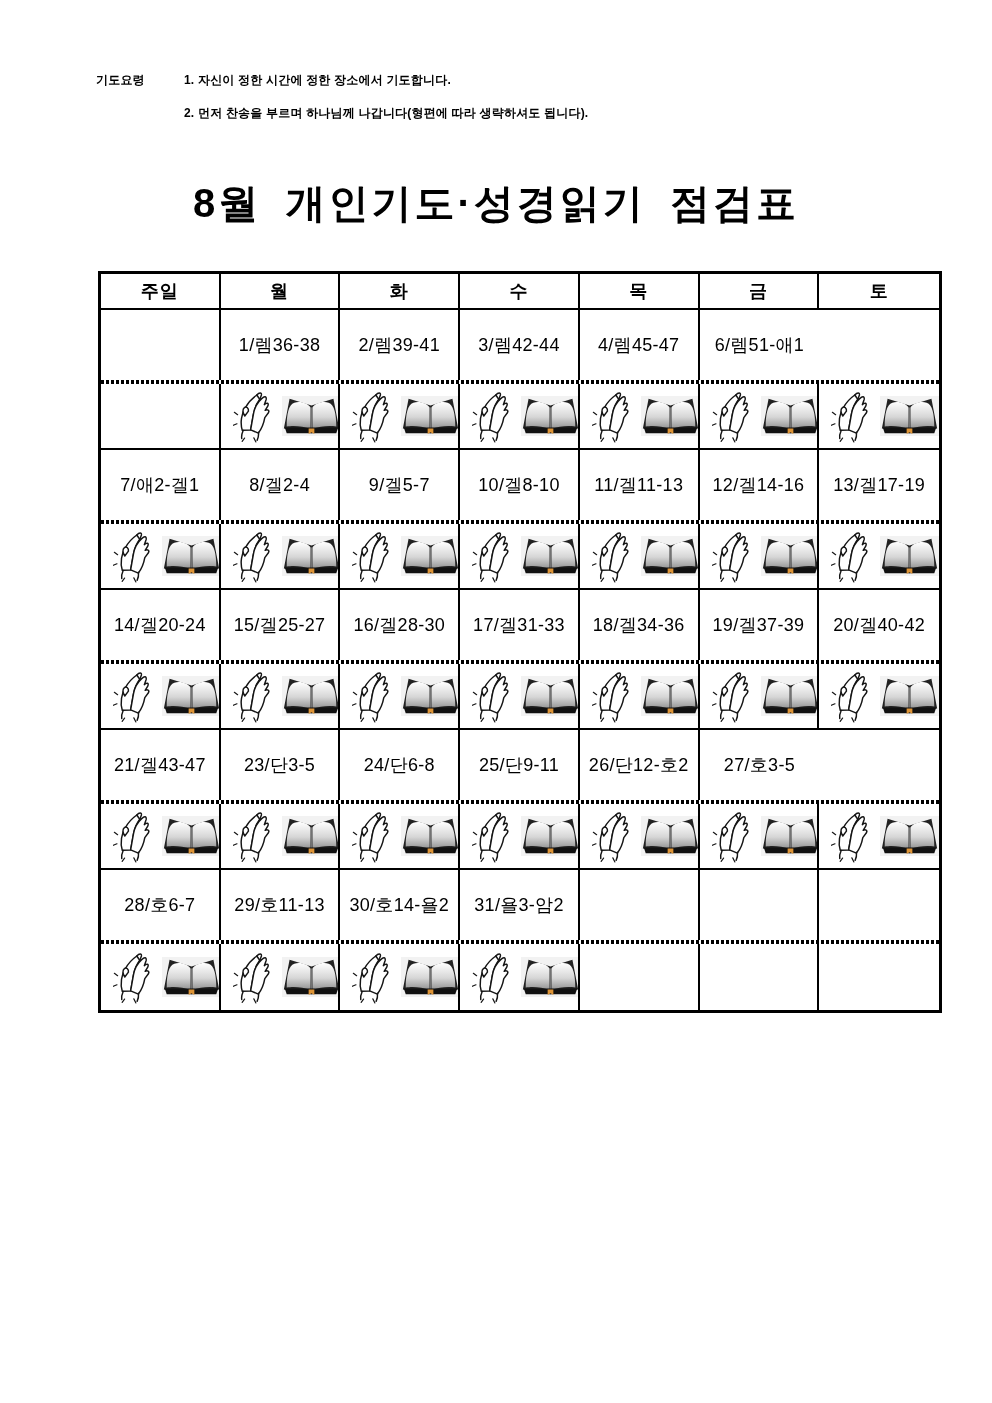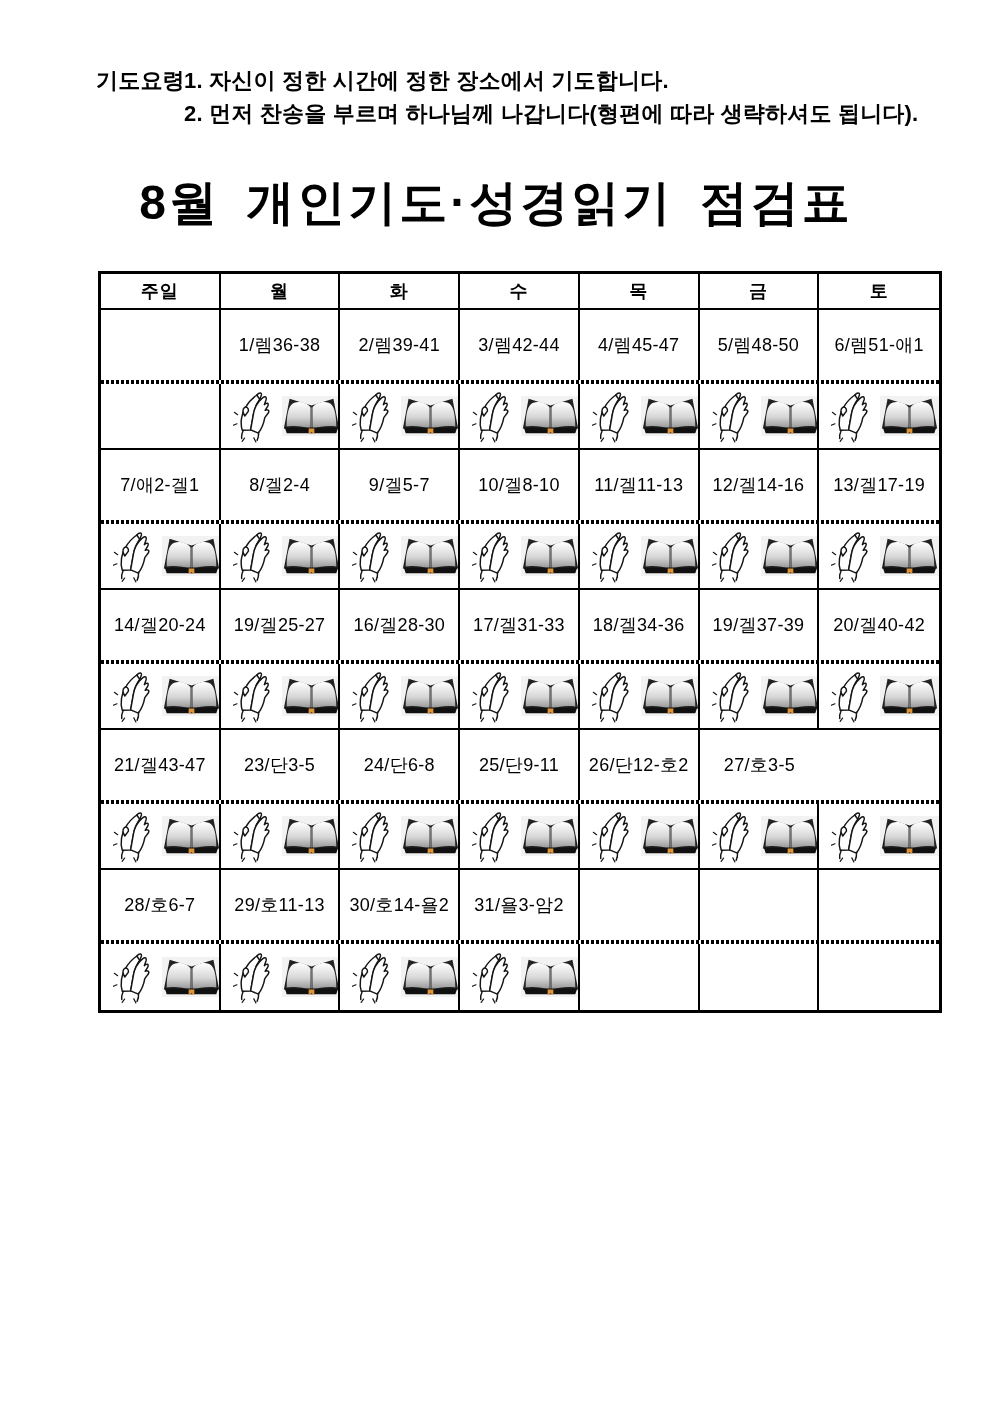--- a/index.html
+++ b/index.html
@@ -5,29 +5,29 @@
   html, body { margin:0; padding:0; }
   body {
     width:992px; height:1403px;
     background:#ffffff; color:#000;
     font-family:"Liberation Sans", sans-serif;
     overflow:hidden;
   }
   .sheet { width:992px; height:1403px; position:relative; }
 
   
-  .instructions { margin:64px 0 8px 96px; font-size:22px; line-height:33px; font-weight:600; letter-spacing:.2px; }
+  .instructions { margin:64px 0 8px 96px; font-size:12px; line-height:33px; font-weight:600; letter-spacing:.2px; }
   .instr-line { display:flex; white-space:nowrap; }
   .instr-label { width:88px; flex:0 0 88px; }
 
   
   .title {
     width:992px; text-align:center;
     margin:50px 0 45px;
-    font-size:48px; font-weight:700;
+    font-size:40px; font-weight:700;
     letter-spacing:3px; word-spacing:10px;
     line-height:46px;
   }
 
   
   .grid {
     margin-left:98px; width:844px;
     border:3px solid #000;
     display:grid; grid-template-columns:repeat(7, 1fr);
     box-sizing:border-box; background:#fff;
@@ -91,21 +91,20 @@
       <div class="cell head">화</div>
       <div class="cell head">수</div>
       <div class="cell head">목</div>
       <div class="cell head">금</div>
       <div class="cell head last-col">토</div>
       <div class="cell date"></div>
       <div class="cell date">1/렘36-38</div>
       <div class="cell date">2/렘39-41</div>
       <div class="cell date">3/렘42-44</div>
       <div class="cell date">4/렘45-47</div>
-      <div class="cell date">5/렘48-50</div>
       <div class="cell date last-col">6/렘51-애1</div>
       <div class="sep"></div>
       <div class="cell check"></div>
       <div class="cell check">
   <svg class="pray-svg" viewBox="0 0 44 58">
     <g fill="#ffffff" stroke="#151515" stroke-width="1.6" stroke-linecap="round" stroke-linejoin="round" transform="rotate(10 22 29)">
       <path d="M5,30 L1,28 M6,40 L1,43 M17,54 L15,58 M27,52 L30,56" fill="none" stroke-width="1.3"></path>
       <path d="M13,46 C9,38 9,28 12,21 C14,15 18,9 22,5 L26,9 C23,15 22,21 22,27 L22,44 Z"></path>
       <path d="M22,5 C24,2 27,1 27,4 L26,10" fill="none"></path>
       <path d="M22,44 L22,26 C22,20 24,13 28,8 C30,5 33,4 33,8 L32,14 C34,11 37,11 36,15 L34,20 C36,18 39,19 38,22 L35,28 C35,34 34,40 31,46 Z"></path>
@@ -390,21 +389,21 @@
     <rect x="1" y="1" width="62" height="42" fill="#f2f2f2"></rect>
     <path d="M3,35 L9,4 L32,11 L55,4 L61,35 L32,40 Z" fill="#222222"></path>
     <path d="M6,33 C6,20 8,10 14,8 C21,6 28,9 31,13 L31,36 C23,32 12,32 6,33 Z" fill="url(#pgGrad)"></path>
     <path d="M58,33 C58,20 56,10 50,8 C43,6 36,9 33,13 L33,36 C41,32 52,32 58,33 Z" fill="url(#pgGrad)"></path>
     <path d="M32,13 L32,37" stroke="#777777" stroke-width="1"></path>
     <path d="M4,34 L60,34 L58,40 L6,40 Z" fill="#101010"></path>
     <path d="M29,35 h6 v6 l-3,-2 l-3,2 z" fill="#dd9437"></path>
   </svg>
 </div>
       <div class="cell date">14/겔20-24</div>
-      <div class="cell date">19/겔25-27</div>
+      <div class="cell date">15/겔25-27</div>
       <div class="cell date">16/겔28-30</div>
       <div class="cell date">17/겔31-33</div>
       <div class="cell date">18/겔34-36</div>
       <div class="cell date">19/겔37-39</div>
       <div class="cell date last-col">20/겔40-42</div>
       <div class="sep"></div>
       <div class="cell check">
   <svg class="pray-svg" viewBox="0 0 44 58">
     <g fill="#ffffff" stroke="#151515" stroke-width="1.6" stroke-linecap="round" stroke-linejoin="round" transform="rotate(10 22 29)">
       <path d="M5,30 L1,28 M6,40 L1,43 M17,54 L15,58 M27,52 L30,56" fill="none" stroke-width="1.3"></path>

